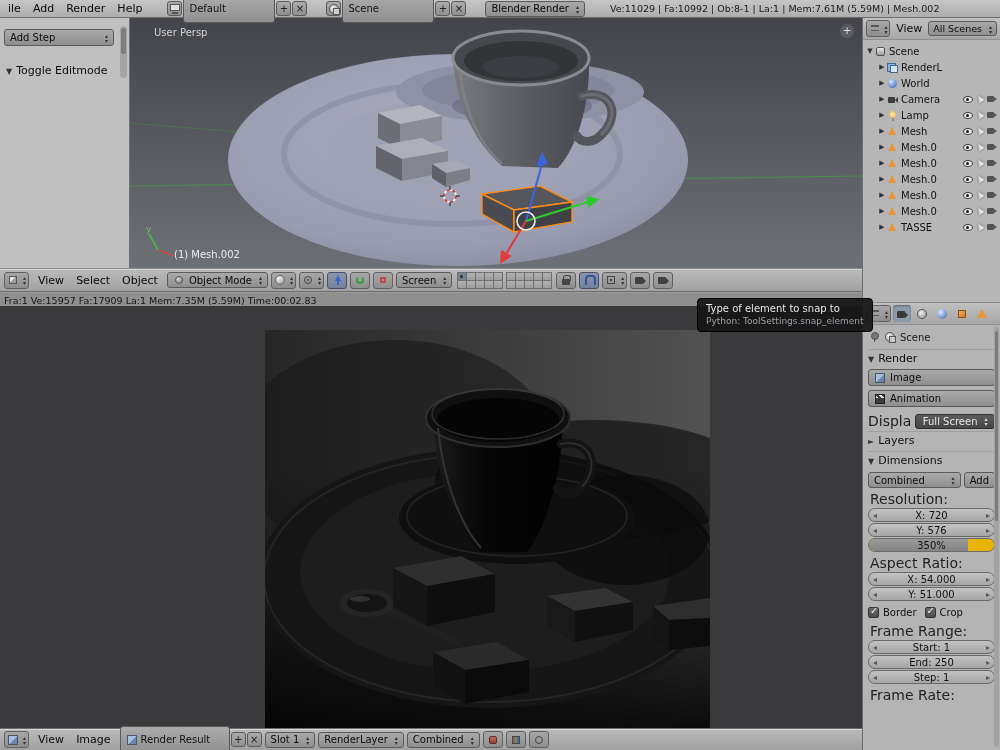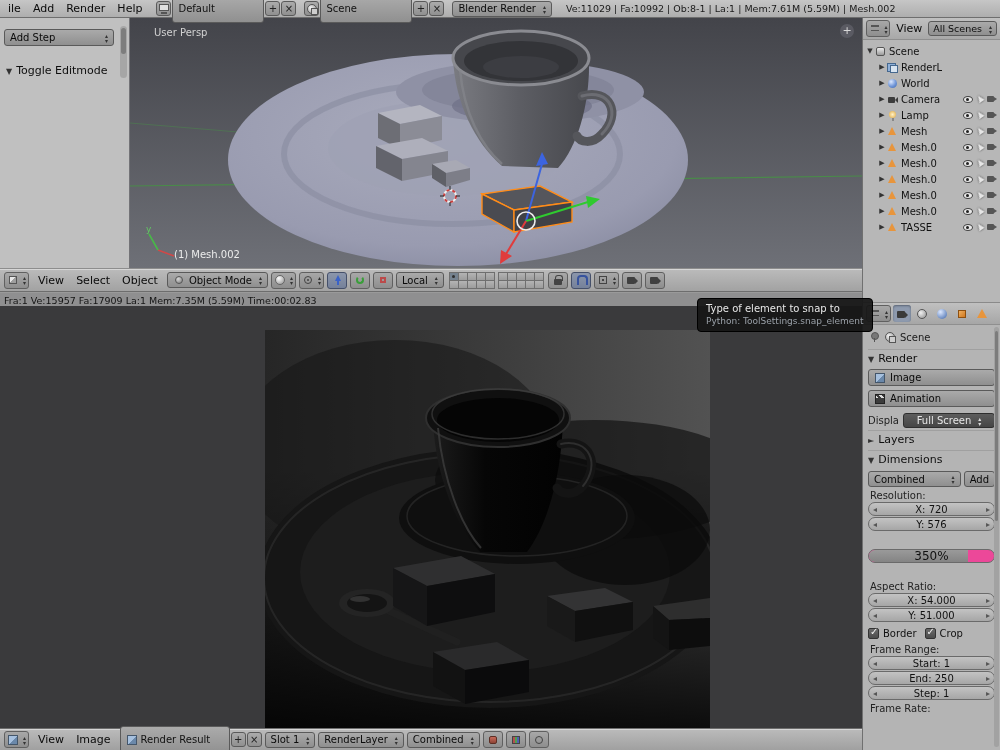--- a/index.html
+++ b/index.html
@@ -11,28 +11,28 @@
 .menu-item{font-size:11px;color:#0a0a0a;padding:0 6px;white-space:nowrap}
 .gbtn{height:16px;background:linear-gradient(#aaaaaa,#8f8f8f);border:1px solid #5a5a5a;border-radius:3px;display:inline-flex;align-items:center;gap:4px;font-size:10px;color:#0a0a0a;padding:0 5px;white-space:nowrap}
 .ibtn{height:17px;min-width:20px;display:inline-flex;align-items:center;justify-content:center;gap:1px;padding:0 2px;background:linear-gradient(#a8a8a8,#8e8e8e);border:1px solid #606060;border-radius:3px}
 .ibtn.pressed{background:linear-gradient(#8b96ab,#75819a);border-color:#45506a}
 .carets{display:inline-flex;flex-direction:column;margin-left:3px}
 .carets::before{content:"▴";font-size:6px;line-height:5px;color:#333}
 .carets::after{content:"▾";font-size:6px;line-height:5px;color:#333}
 .num{height:14px;margin:1px 0;background:linear-gradient(#c3c3c3,#a6a6a6);border:1px solid #6a6a6a;border-radius:8px;display:flex;align-items:center;justify-content:center;font-size:10px;color:#111;position:relative}
 .num::before{content:"◂";position:absolute;left:4px;font-size:8px;color:#555}
 .num::after{content:"▸";position:absolute;right:4px;font-size:8px;color:#555}
-.slider{height:14px;margin:18px 0;border:1px solid #6a6a6a;border-radius:8px;background:#ec4899;position:relative;overflow:hidden;font-size:12px}
+.slider{height:14px;margin:1px 0;border:1px solid #6a6a6a;border-radius:8px;background:#eab308;position:relative;overflow:hidden;font-size:10px}
 .slider .fill{position:absolute;left:0;top:0;bottom:0;width:79%;background:linear-gradient(#9a9a9a,#848484)}
 .slider .txt{position:relative;text-align:center;line-height:13px;color:#111}
 .ddark{height:15px;background:linear-gradient(#5d5d5d,#454545);border:1px solid #2e2e2e;border-radius:3px;color:#e6e6e6;display:inline-flex;align-items:center;justify-content:center;gap:4px;font-size:10px;padding:0 6px}
 .ddark .carets::before,.ddark .carets::after{color:#ddd}
 .cb{width:11px;height:11px;background:linear-gradient(#6a6a6a,#4c4c4c);border:1px solid #333;border-radius:2px;position:relative;flex:none}
 .cb.checked::after{content:"✓";position:absolute;left:1px;top:-3px;color:#f2f2f2;font-size:10px}
-.flabel{font-size:10px;color:#222;margin:3px 0 1px 2px}
+.flabel{font-size:14px;color:#222;margin:3px 0 1px 2px}
 .sect{display:flex;align-items:center;gap:4px;height:18px;border-top:1px solid #a0a0a0;margin-top:2px;font-size:11px;color:#0e0e0e}
 .tri-down::before{content:"▼";font-size:8px;color:#333}
 .tri-right::before{content:"►";font-size:8px;color:#333}
 
 
 .mi{width:12px;height:12px;position:relative;display:inline-block;flex:none}
 .mi-screen::before{content:"";position:absolute;inset:1px 1px 4px 1px;background:#e0e0e0;border:1px solid #555}
 .mi-screen::after{content:"";position:absolute;left:3px;right:3px;bottom:1px;height:2px;background:#555}
 .mi-scene::before{content:"";position:absolute;left:1px;top:1px;width:8px;height:8px;border-radius:50%;background:radial-gradient(circle at 35% 35%,#f2f2f2,#8e8e8e);border:1px solid #555}
 .mi-scene::after{content:"";position:absolute;right:0;bottom:0;width:5px;height:5px;background:#cdcdcd;border:1px solid #555}
@@ -56,21 +56,21 @@
 .mi-pin::after{content:"";position:absolute;left:5.5px;top:7px;width:1.5px;height:4px;background:#555}
 .mi-tr::before{content:"";position:absolute;left:4px;top:1px;border-left:3px solid transparent;border-right:3px solid transparent;border-bottom:6px solid #3a62c8}
 .mi-tr::after{content:"";position:absolute;left:6px;top:6px;width:2px;height:5px;background:#3a62c8}
 .mi-rot::before{content:"";position:absolute;inset:2px;border:2px solid #3a9e3a;border-radius:50%;border-top-color:transparent}
 .mi-scl::before{content:"";position:absolute;inset:3px;border:2px solid #bb4a4a}
 .mi-paint::before{content:"";position:absolute;inset:2px;background:linear-gradient(#c86a5a,#8e4436);border:1px solid #5e2e24;border-radius:2px}
 .mi-chan::before{content:"";position:absolute;inset:2px;background:linear-gradient(90deg,#b45050 0 33%,#50a050 33% 66%,#5060b4 66%);border:1px solid #444}
 .mi-pin2::before{content:"";position:absolute;inset:2px;border:1.5px solid #444;border-radius:50%}
 
 
-.top-bar{position:absolute;left:0;top:0;width:1000px;height:18px;background:linear-gradient(#c6c6c6,#aeaeae);border-bottom:1px solid #6e6e6e;display:flex;align-items:center;gap:8px;padding:0 2px;z-index:5}
+.top-bar{position:absolute;left:0;top:0;width:1000px;height:18px;background:linear-gradient(#c6c6c6,#aeaeae);border-bottom:1px solid #6e6e6e;display:flex;align-items:center;gap:19px;padding:0 2px;z-index:5}
 .top-bar .stats{font-size:9.5px;color:#1a1a1a;white-space:nowrap;overflow:hidden;margin-left:6px}
 .idb{display:inline-flex;align-items:center;gap:1px}
 .idb-name{height:28px;background:linear-gradient(#ababab,#909090);border:1px solid #5a5a5a;border-radius:3px;display:inline-flex;align-items:center;gap:3px;padding:0 5px;font-size:10px;min-width:92px}
 .idb-sq{width:15px;height:15px;background:linear-gradient(#ababab,#909090);border:1px solid #5a5a5a;border-radius:3px;display:inline-flex;align-items:center;justify-content:center;font-size:10px;color:#222;line-height:1}
 
 
 .tool-shelf{position:absolute;left:0;top:18px;width:130px;height:250px;background:#c0c0c0;border-right:1px solid #737377}
 .add-tool-btn{position:absolute;left:4px;top:11px;width:110px;height:17px;justify-content:flex-start}
 .add-tool-btn span:first-child{flex:1;text-align:left}
 .shelf-scroll{position:absolute;right:2px;top:8px;width:7px;height:52px;background:#a6a6a6;border-radius:4px}
@@ -317,21 +317,21 @@
     <button class="ibtn pressed">
         <span class="mi mi-tr"></span>
       </button>
     <button class="ibtn">
         <span class="mi mi-rot"></span>
       </button>
     <button class="ibtn">
         <span class="mi mi-scl"></span>
       </button>
     <button class="gbtn">
-      <span>Local</span>
+      <span>Screen</span>
       <span class="carets"></span>
     </button>
     <div class="layers">
       <div class="lgrp">
         <span class="layer active on"></span>
         <span class="layer"></span>
           <span class="layer"></span>
           <span class="layer"></span>
           <span class="layer"></span>
           <span class="layer"></span>

